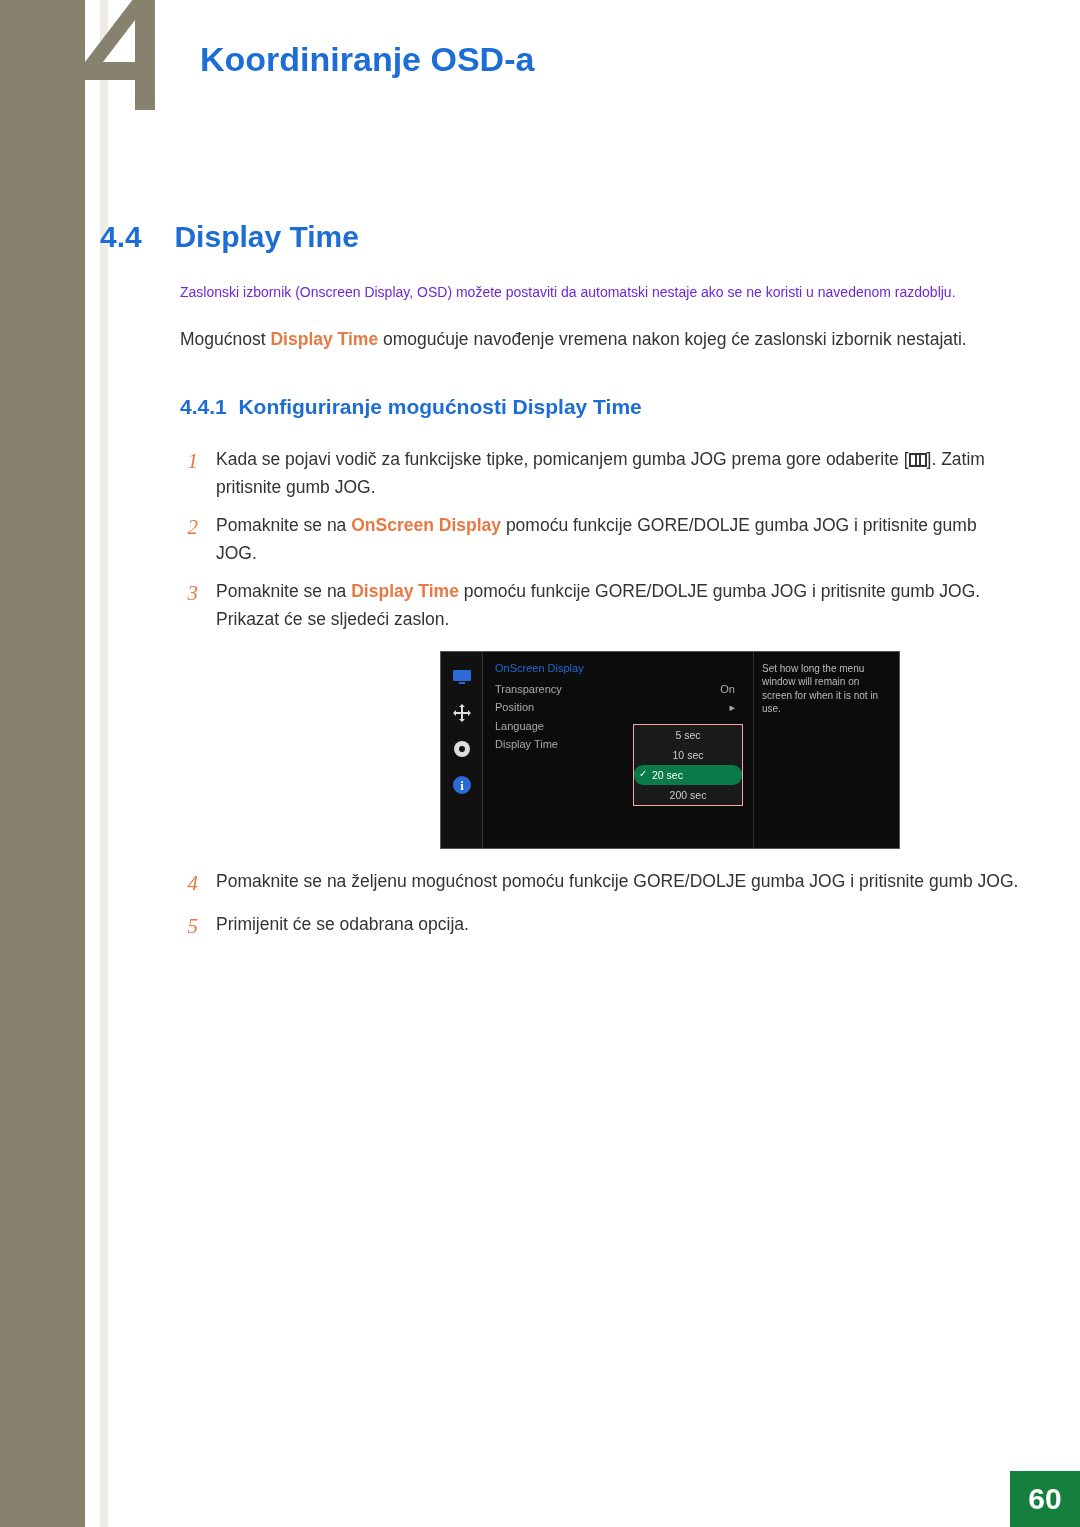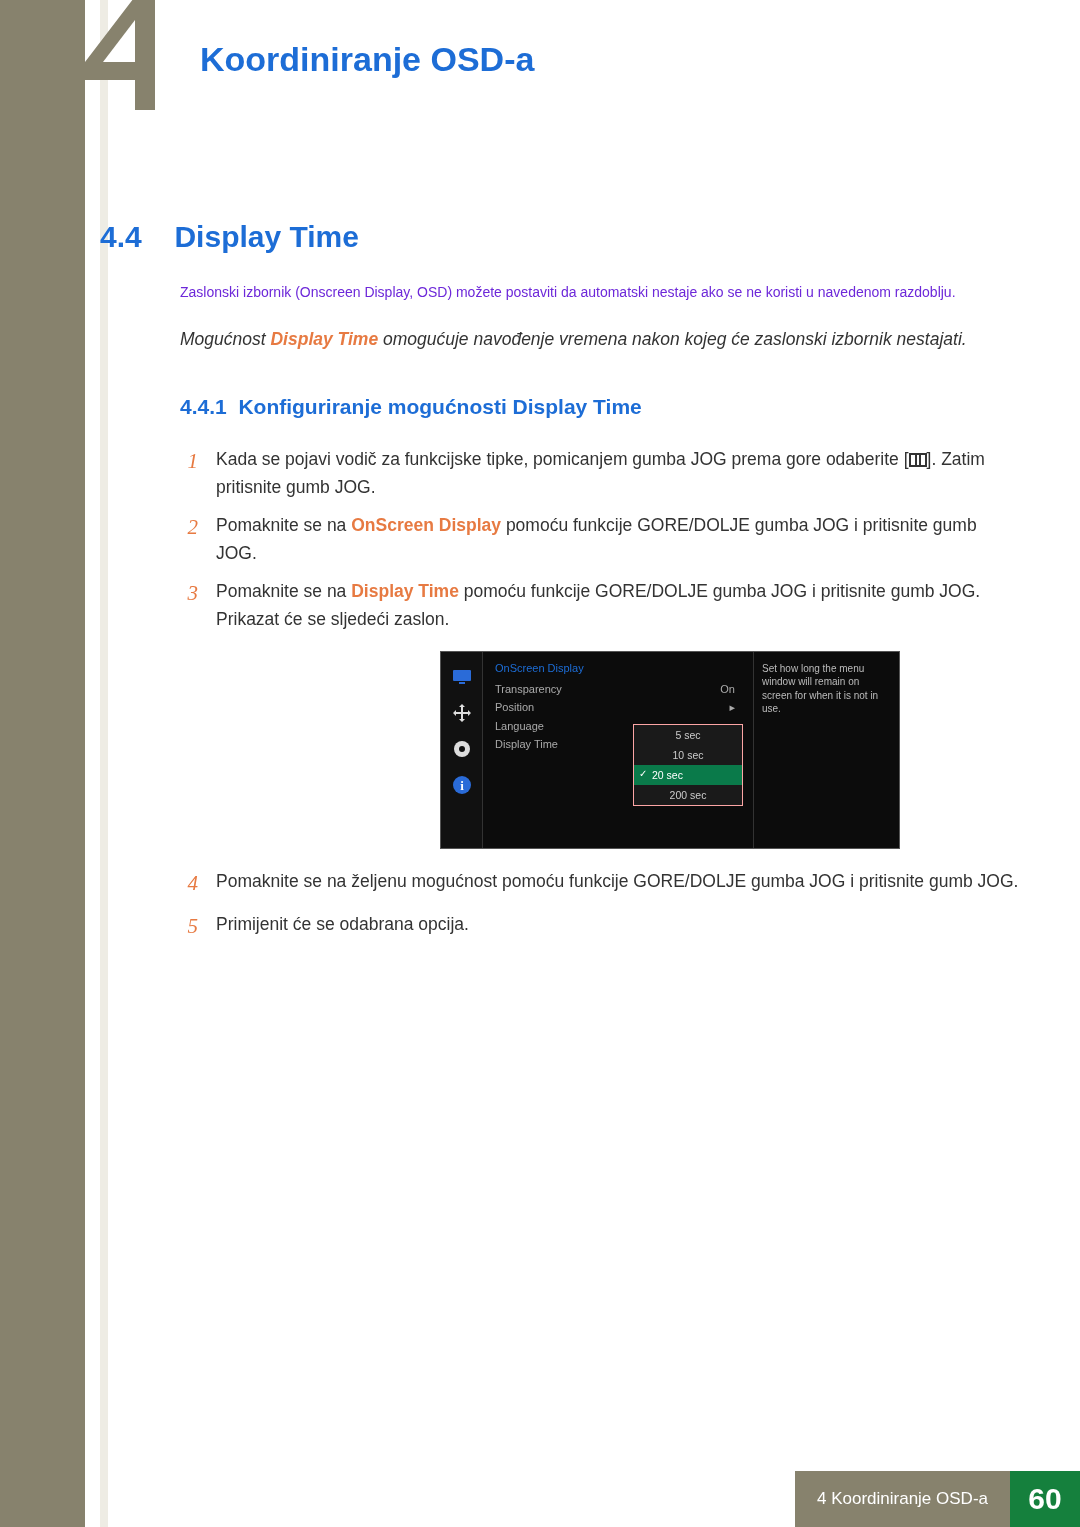--- a/index.html
+++ b/index.html
@@ -60,21 +60,20 @@
     color: #6d28d9;
     font-size: 14px;
     line-height: 1.55;
   }
   .para2 {
     margin-left: 80px;
     margin-top: 22px;
     color: #333;
     font-size: 17.5px;
     line-height: 1.55;
-    font-style: italic;
   }
   .para2 .em { color: #e77a42; font-weight: bold; }
   .subsec {
     margin-left: 80px;
     margin-top: 42px;
     color: #1d6dd6;
     font-size: 21px;
     font-weight: bold;
   }
   .steps {
@@ -166,20 +165,21 @@
     color: #ccc;
     text-align: center;
     padding: 4px 0;
   }
   .osd-sub-item.sel {
     background: #0a7a4a;
     color: #fff;
     text-align: left;
     padding-left: 18px;
     position: relative;
+    border-radius: 9px;
   }
   .osd-sub-item.sel::before {
     content: "✓";
     position: absolute; left: 5px; top: 3px;
     font-size: 10px;
   }
   .osd-help {
     width: 146px;
     border-left: 1px solid #333;
     padding: 10px 8px;
@@ -331,15 +331,14 @@
     <div class="step">
       <div class="n">5</div>
       <div class="t">Primijenit će se odabrana opcija.</div>
     </div>
 
   </div>
 </div>
 
 <div class="footer">
   <div class="spacer"></div>
-  <div class="label">4 Koordiniranje OSD-a</div>
   <div class="num">60</div>
 </div>
 
 </body></html>

